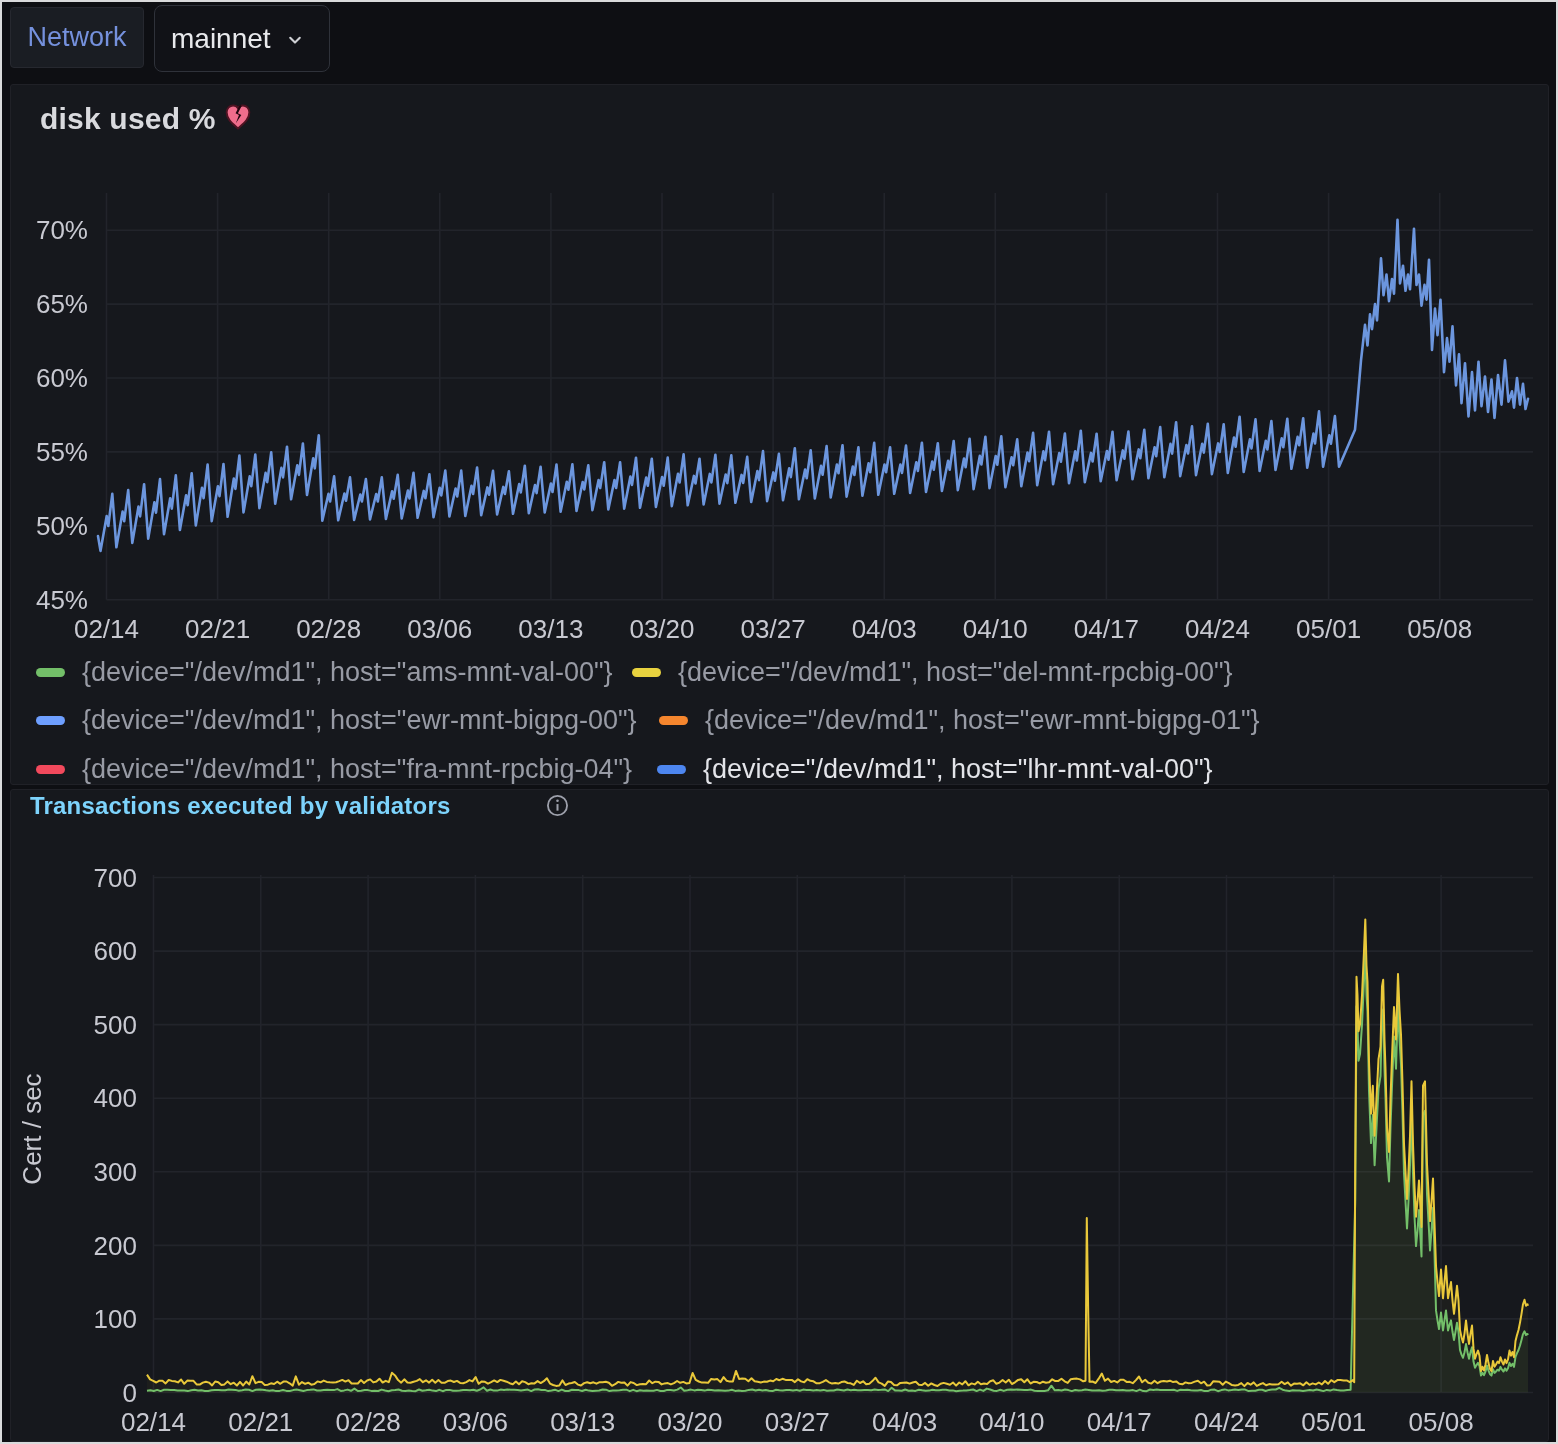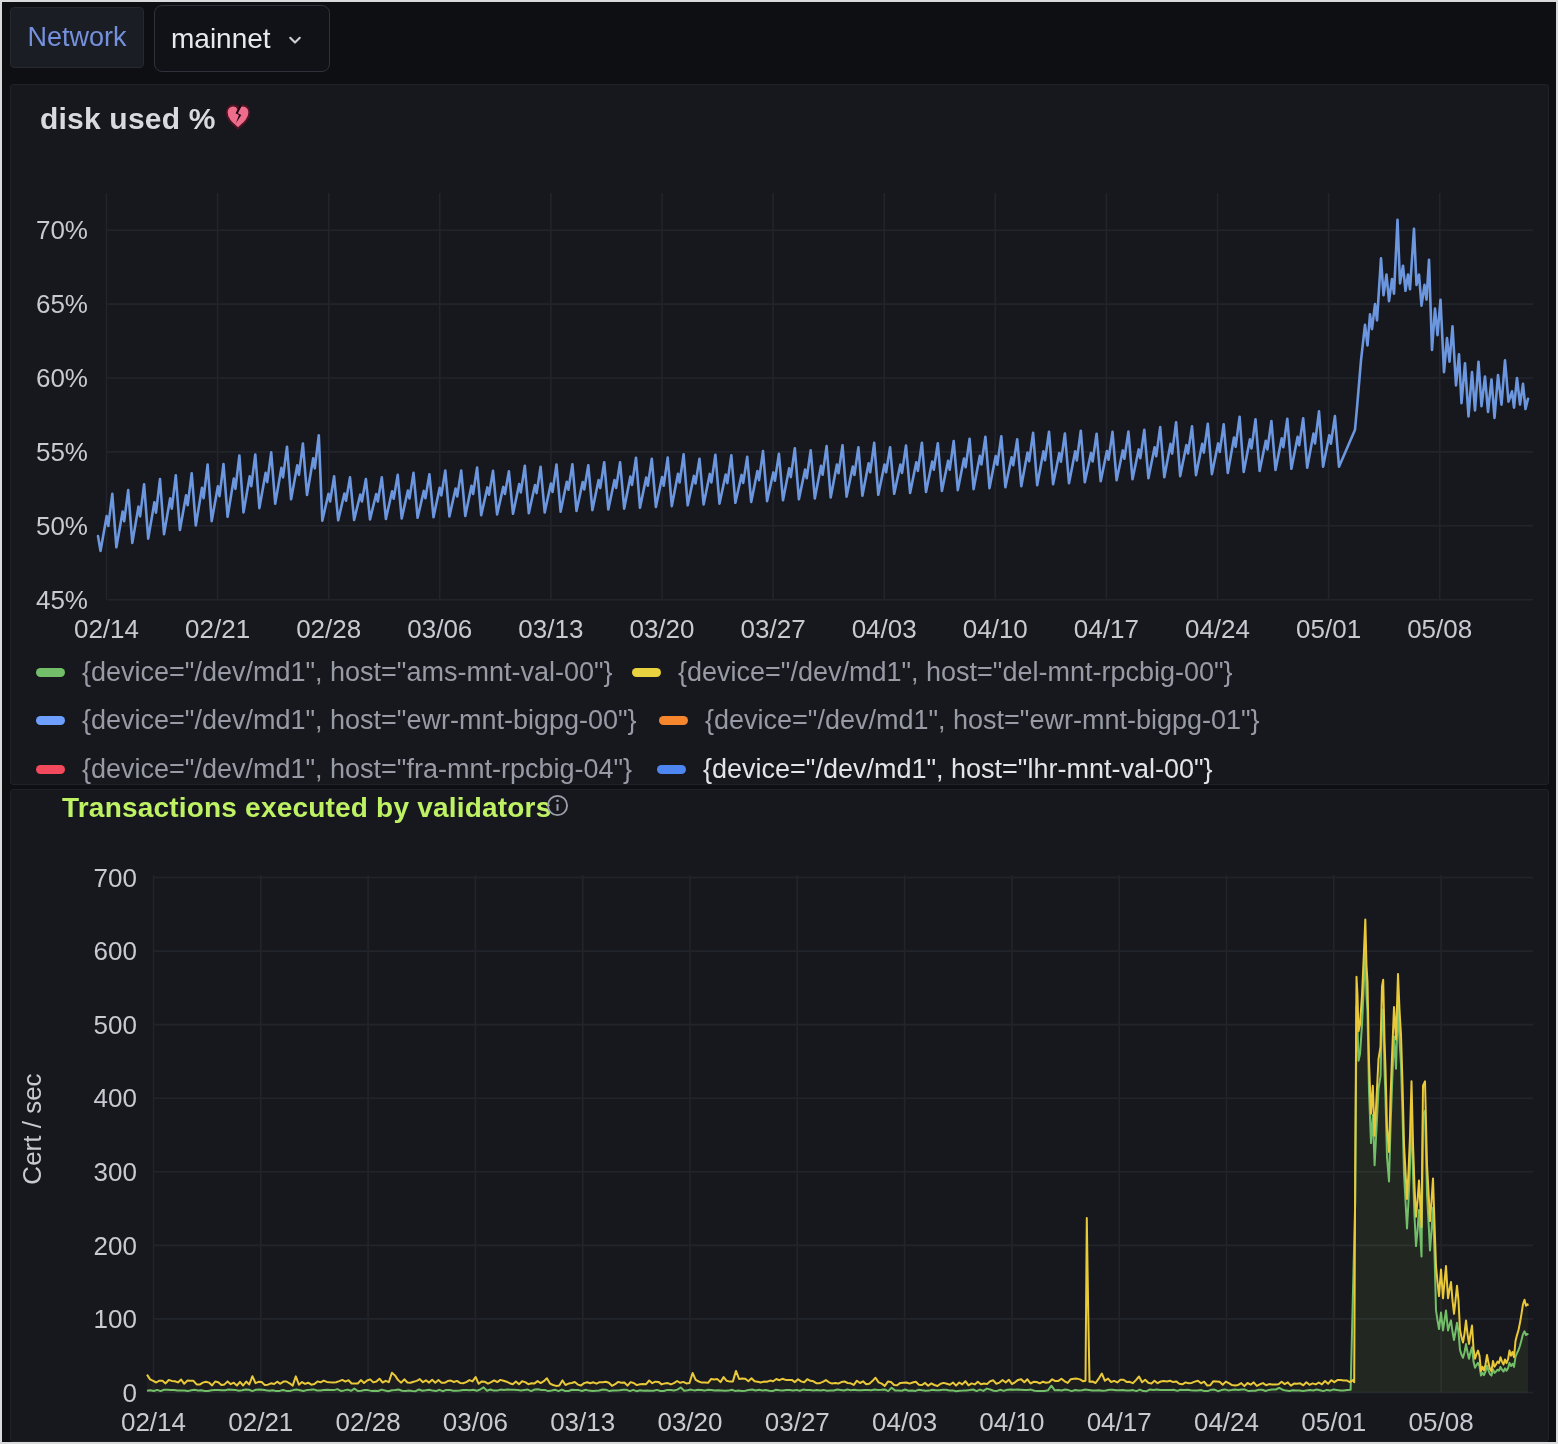--- a/index.html
+++ b/index.html
@@ -7,21 +7,21 @@
 .vlabel { position:absolute; left:10px; top:7px; width:134px; height:61px; background:#1a1d23;
   border:1px solid #26282f; border-radius:4px; color:#7591dd; font-size:27px;
   display:flex; align-items:center; justify-content:center; }
 .vvalue { position:absolute; left:154px; top:5px; width:176px; height:67px; background:#111217;
   border:1px solid #2f323a; border-radius:8px; color:#e8e9ec; font-size:28px;
   display:flex; align-items:center; padding-left:16px; }
 .panel { position:absolute; left:10px; background:#16181d; border:1px solid #202127; border-radius:3px; }
 #p1 { top:84px; width:1539px; height:701px; }
 #p2 { top:789px; width:1539px; height:653px; }
 .t1 { position:absolute; left:40px; top:102px; font-size:30px; font-weight:bold; color:#d9dade; letter-spacing:0.2px; }
-.t2 { position:absolute; left:30px; top:792px; font-size:28px; font-weight:bold; color:#bef264; letter-spacing:0.2px;margin-left:32px; }
+.t2 { position:absolute; left:30px; top:792px; font-size:24px; font-weight:bold; color:#7dd3fc; letter-spacing:0.2px; }
 .li { position:absolute; height:30px; display:flex; align-items:center; font-size:27px; white-space:nowrap; }
 .li i { width:29px; height:9px; border-radius:5px; margin-right:17px; flex:none; }
 </style></head>
 <body>
 <div class="vlabel">Network</div>
 <div class="vvalue">mainnet<svg width="22" height="22" viewBox="0 0 24 24" style="margin-left:13px;margin-top:3px">
       <path d="M6.8 9.6 L12 14.8 L17.2 9.6" fill="none" stroke="#cfd0d5" stroke-width="2.3" stroke-linecap="round" stroke-linejoin="round"></path>
     </svg></div>
 <div class="panel" id="p1">
 <svg width="1539" height="585" style="position:absolute;left:0;top:0">

